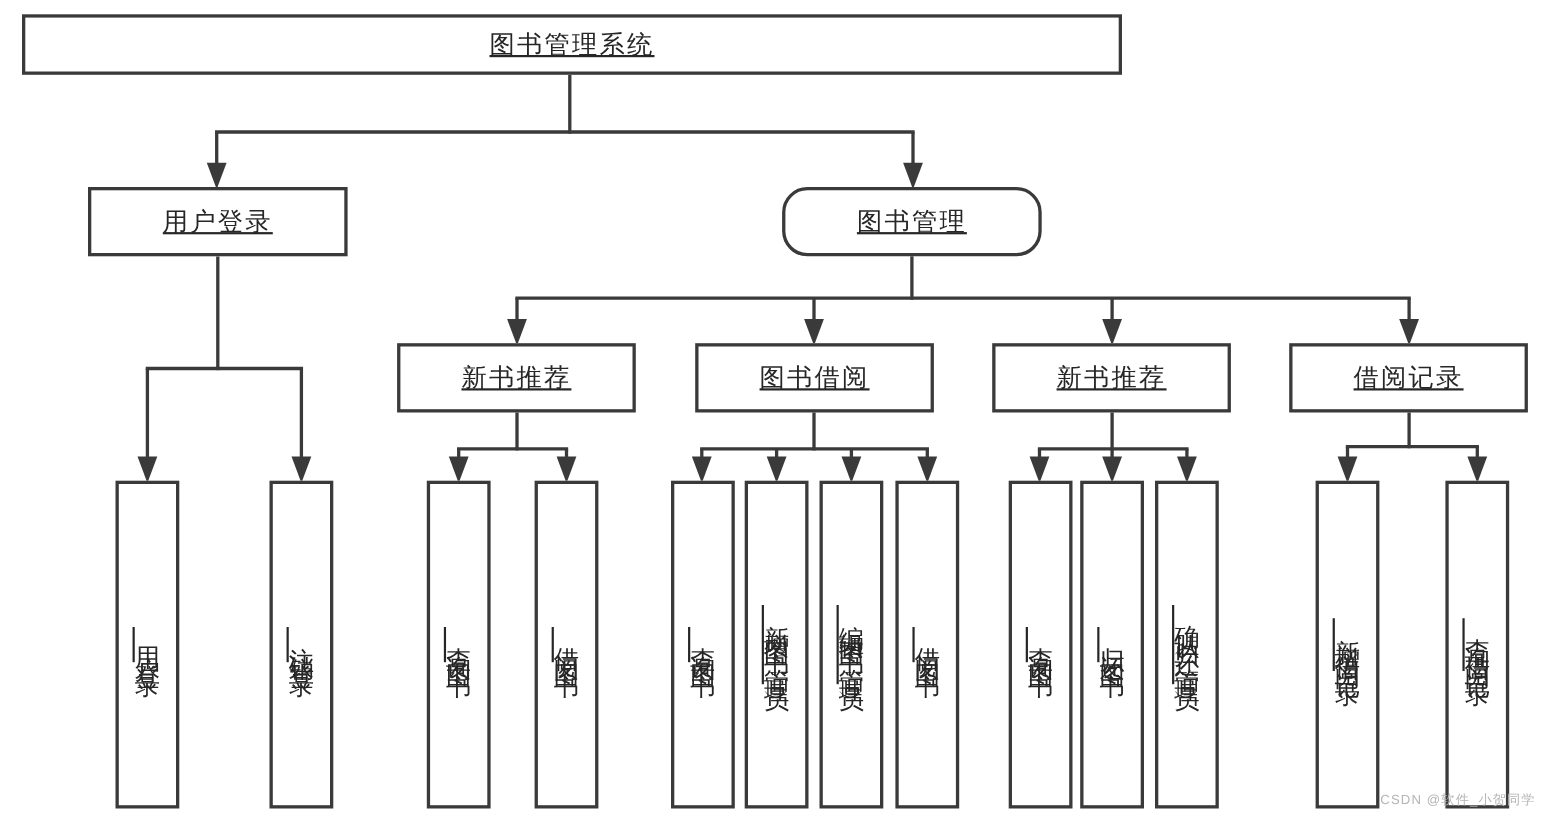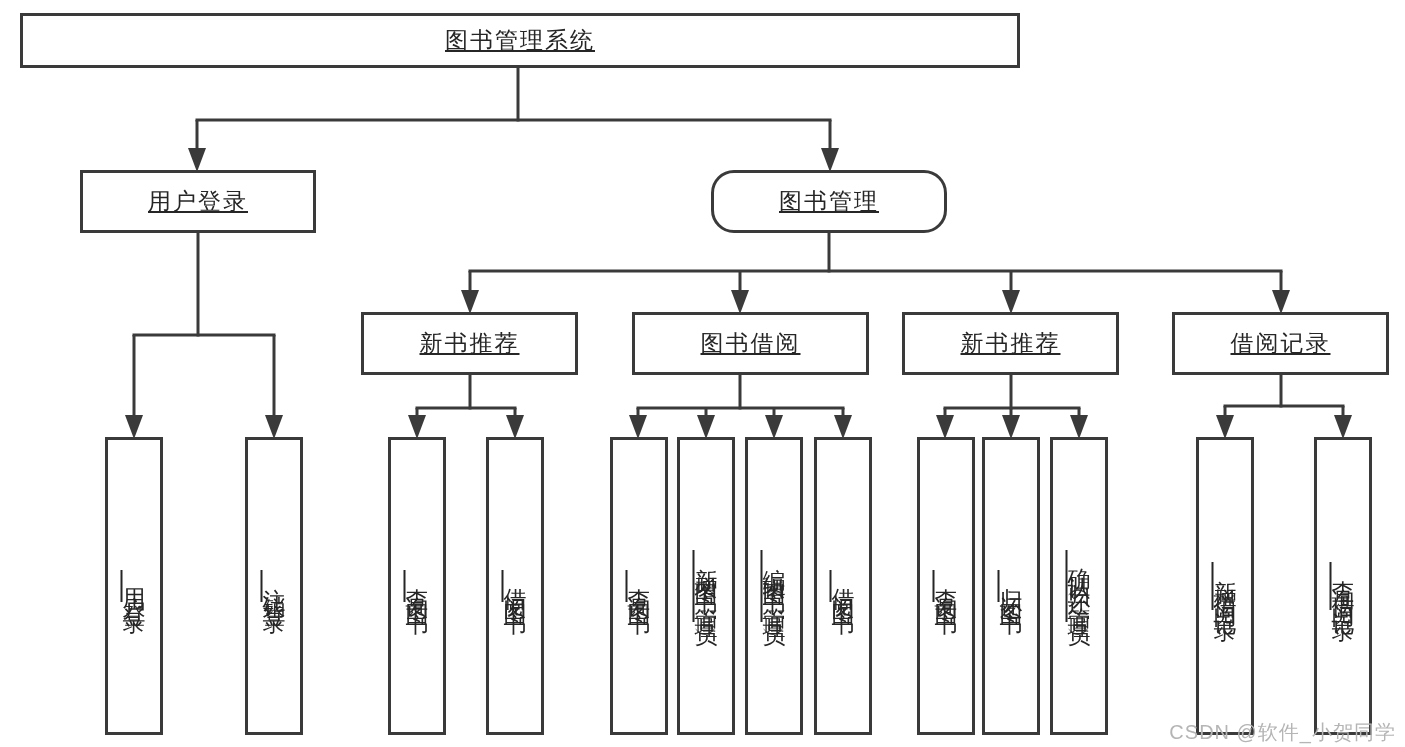--- a/index.html
+++ b/index.html
@@ -28,21 +28,21 @@
     justify-content: center;
     font-size: 23px;
     letter-spacing: 2px;
     z-index: 1;
     text-decoration: underline;
   }
   .n-root          { left: 20px;  top: 13px;  width: 1000px; height: 55px; }
   .n-user-login    { left: 80px;  top: 170px; width: 236px;  height: 63px; }
   .n-book-mgmt     { left: 711px; top: 170px; width: 236px;  height: 63px; border-radius: 23px; }
   .n-new-book      { left: 361px; top: 312px; width: 217px;  height: 63px; }
-  .n-book-borrow   { left: 632px; top: 312px; width: 237px;  height: 63px; }
+  .n-book-borrow   { left: 632px; top: 312px; width: 217px;  height: 63px; }
   .n-current-borrow{ left: 902px; top: 312px; width: 217px;  height: 63px; }
   .n-borrow-record { left: 1172px;top: 312px; width: 217px;  height: 63px; }
 
   .leafbox { top: 437px; width: 58px; height: 298px; letter-spacing: 0; }
   .vtext {
     writing-mode: vertical-rl;
     text-orientation: mixed;
     font-size: 23px;
     letter-spacing: 8px;
     line-height: 1;
@@ -59,21 +59,21 @@
   .n-leaf-cb-query   { left: 917px; }
   .n-leaf-cb-return  { left: 982px; }
   .n-leaf-cb-confirm { left: 1050px; }
   .n-leaf-br-add     { left: 1196px; }
   .n-leaf-br-query   { left: 1314px; }
 
   .watermark {
     position: absolute;
     right: 9px;
     top: 719px;
-    font-size: 20px;
+    font-size: 12px;
     letter-spacing: 1px;
     color: #b5b5b5;
     z-index: 5;
   }
 </style>
 </head>
 <body>
 
 <div id="stage">
 

